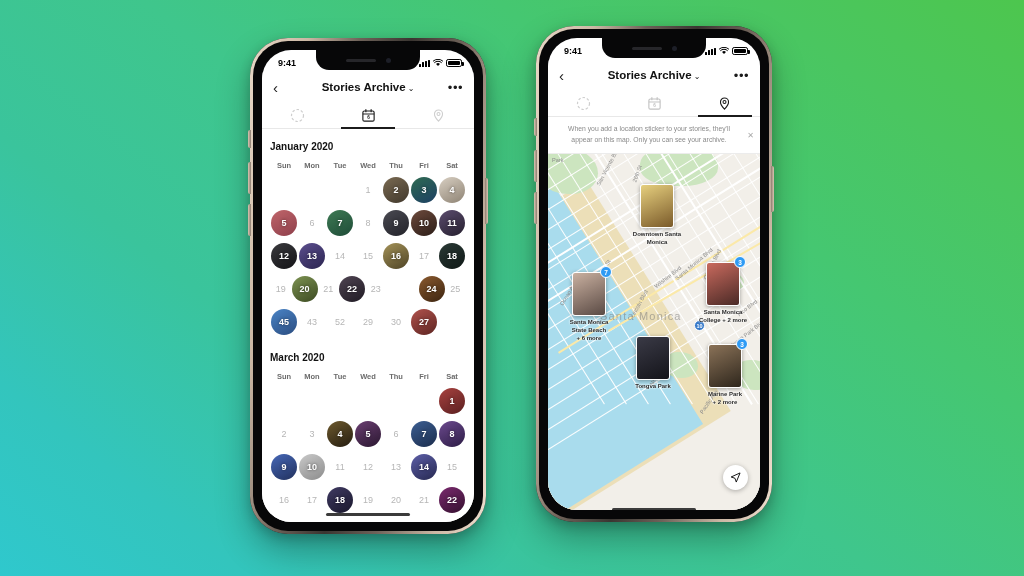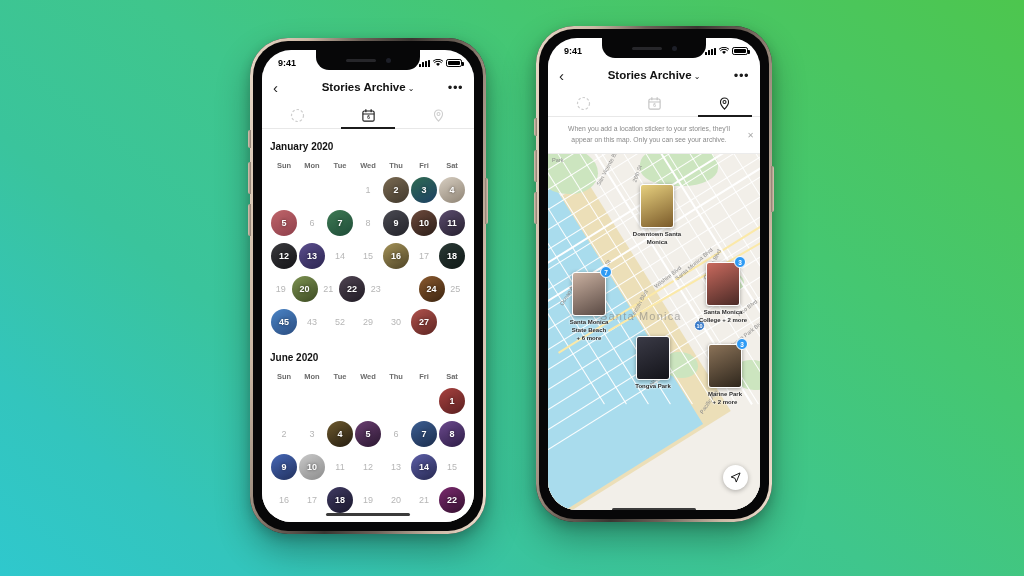--- a/index.html
+++ b/index.html
@@ -373,21 +373,21 @@
                 <span class="num-plain">29</span>
               </div>
               <div class="cell">
                 <span class="num-plain">30</span>
               </div>
               <div class="cell">
                 <div class="thumb" style="background: linear-gradient(150deg, rgb(176, 82, 76), rgb(94, 37, 34));">27</div>
               </div>
               <div class="cell"></div>
             </div>
-            <div class="month-title">June 2020</div>
+            <div class="month-title">March 2020</div>
             <div class="dow-row">
               <div class="dow">Sun</div>
               <div class="dow">Mon</div>
               <div class="dow">Tue</div>
               <div class="dow">Wed</div>
               <div class="dow">Thu</div>
               <div class="dow">Fri</div>
               <div class="dow">Sat</div>
             </div>
             <div class="date-row">

